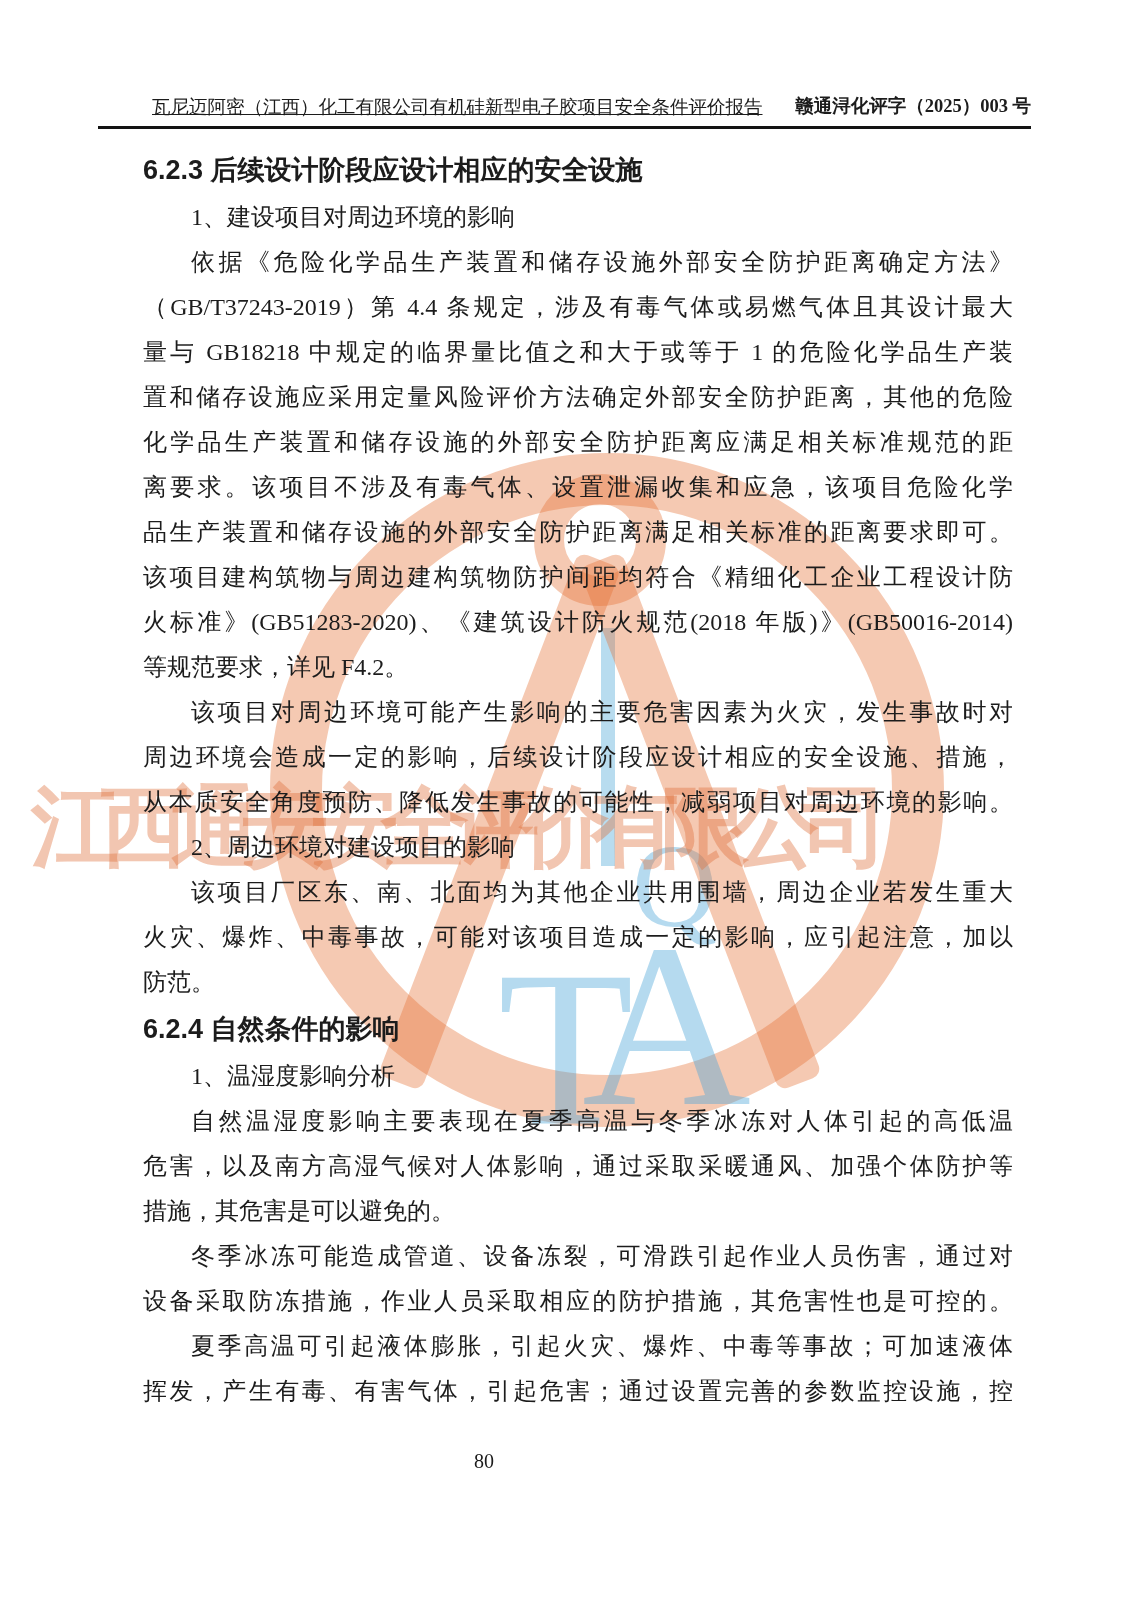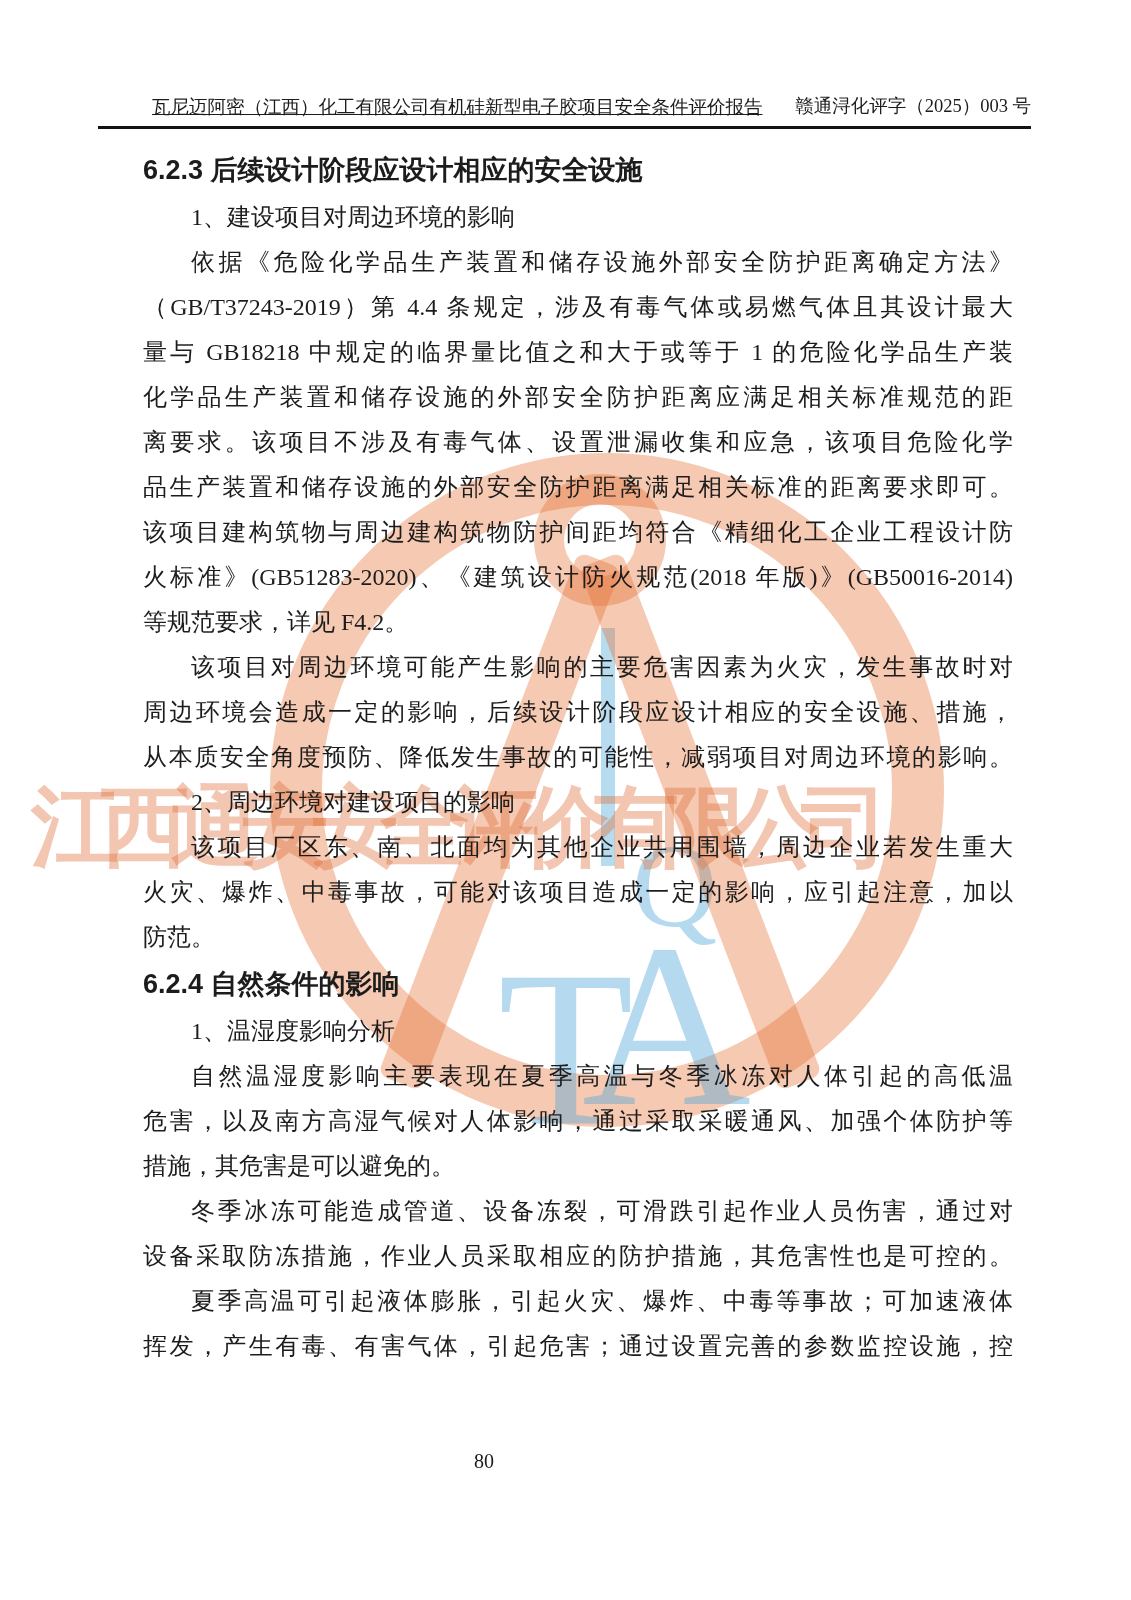--- a/index.html
+++ b/index.html
@@ -42,21 +42,21 @@
     color:rgba(222,112,60,0.40);
     font-family:"Liberation Serif","DejaVu Serif",serif;
   }
   
   .hdr-left{
     position:absolute;left:152px;top:94px;z-index:1;
     font-size:18.5px;text-decoration:underline;white-space:nowrap;
   }
   .hdr-right{
     position:absolute;right:100px;top:93px;z-index:1;
-    font-size:18.5px;font-weight:400;white-space:nowrap;
+    font-size:18.5px;font-weight:700;white-space:nowrap;
   }
   .hdr-rule{
     position:absolute;left:98px;top:126px;width:933px;height:3px;
     background:#131313;z-index:1;
   }
   
   .content{
     position:absolute;left:143px;top:146px;width:870px;z-index:1;
   }
   .h-sec{
@@ -97,20 +97,21 @@
 <div class="hdr-left">瓦尼迈阿密（江西）化工有限公司有机硅新型电子胶项目安全条件评价报告</div>
 <div class="hdr-right">赣通浔化评字（2025）003 号</div>
 <div class="hdr-rule"></div>
 
 <div class="content">
   <div class="h-sec">6.2.3 后续设计阶段应设计相应的安全设施</div>
   <div class="ln ind">1、建设项目对周边环境的影响</div>
   <div class="ln ind j">依据《危险化学品生产装置和储存设施外部安全防护距离确定方法》</div>
   <div class="ln j">（GB/T37243-2019）第 4.4 条规定，涉及有毒气体或易燃气体且其设计最大</div>
   <div class="ln j">量与 GB18218 中规定的临界量比值之和大于或等于 1 的危险化学品生产装</div>
+  <div class="ln j">置和储存设施应采用定量风险评价方法确定外部安全防护距离，其他的危险</div>
   <div class="ln j">化学品生产装置和储存设施的外部安全防护距离应满足相关标准规范的距</div>
   <div class="ln j">离要求。该项目不涉及有毒气体、设置泄漏收集和应急，该项目危险化学</div>
   <div class="ln j">品生产装置和储存设施的外部安全防护距离满足相关标准的距离要求即可。</div>
   <div class="ln j">该项目建构筑物与周边建构筑物防护间距均符合《精细化工企业工程设计防</div>
   <div class="ln j">火标准》(GB51283-2020)、《建筑设计防火规范(2018 年版)》(GB50016-2014)</div>
   <div class="ln">等规范要求，详见 F4.2。</div>
   <div class="ln ind j">该项目对周边环境可能产生影响的主要危害因素为火灾，发生事故时对</div>
   <div class="ln j">周边环境会造成一定的影响，后续设计阶段应设计相应的安全设施、措施，</div>
   <div class="ln j">从本质安全角度预防、降低发生事故的可能性，减弱项目对周边环境的影响。</div>
   <div class="ln ind">2、周边环境对建设项目的影响</div>

